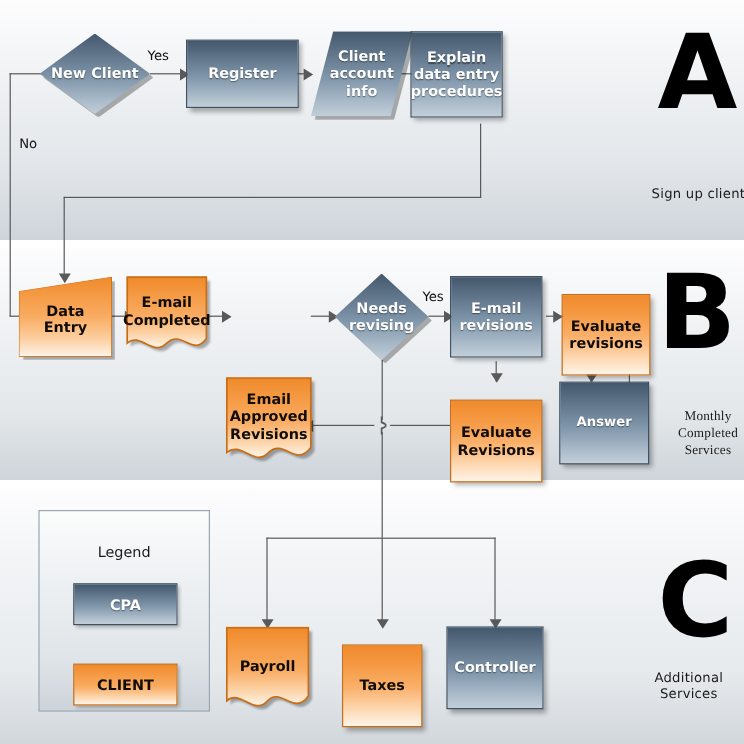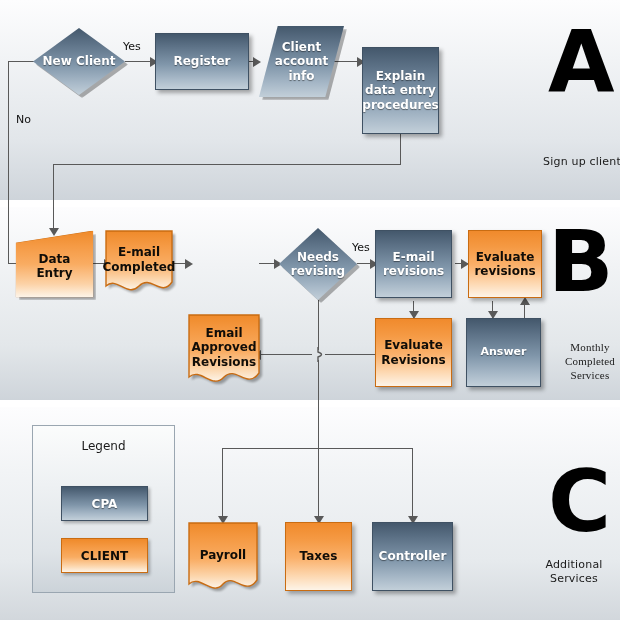--- a/index.html
+++ b/index.html
@@ -67,20 +67,21 @@
     color: #ffffff;
     text-shadow: 0 1px 1px rgba(0,0,0,.45);
     box-shadow: 3px 3px 4px rgba(0,0,0,.32);
   }
   
   .client {
     background: linear-gradient(to bottom, #f08a2c 0%, #f59a44 25%, #fab06a 52%, #fdd9b3 80%, #fdf4e8 100%);
     border: 1px solid #c96c12;
     color: #100d08;
     box-shadow: 3px 3px 4px rgba(0,0,0,.30);
+    margin-top: 15px;
   }
 
   
   .diamond {
     background: transparent;
     border: none;
     box-shadow: none;
     text-shadow: 0 1px 1px rgba(0,0,0,.45);
     color: #fff;
   }
@@ -291,21 +292,21 @@
   <div class="node parallelogram" style="left:259px; top:26px; width:85px; height:71px;">
     <div class="pg-sh"></div>
     <div class="pg-bg"></div>
     <span class="lbl">
       <span style="display:block">Client</span>
       <span style="display:block">account</span>
       <span style="display:block">info</span>
     </span>
   </div>
 
-  <div class="node cpa" style="left:362px; top:26px; width:77px; height:87px;margin-top:21px;">
+  <div class="node cpa" style="left:342px; top:26px; width:77px; height:72px;">
     <span class="lbl">
       <span style="display:block">Explain</span>
       <span style="display:block">data entry</span>
       <span style="display:block">procedures</span>
     </span>
   </div>
 
   <div class="node trapezoid" style="left:16px; top:231px; width:77px; height:66px;">
     <div class="tz-sh"></div>
     <div class="tz-bd"></div>
@@ -416,21 +417,21 @@
 
   <div class="node client" style="left:285px; top:522px; width:67px; height:69px;">
     <span class="lbl">Taxes</span>
   </div>
 
   <div class="node cpa" style="left:372px; top:522px; width:81px; height:69px;">
     <span class="lbl">Controller</span>
   </div>
 
   <div class="legend-box" style="left:32px; top:425px; width:143px; height:168px;">
-    <div class="legend-title" style="top:13px;">Legend</div>
+    <div class="legend-title" style="top:27px;">Legend</div>
     <div class="legend-swatch cpa" style="left:28px; top:60px; width:87px; height:35px;
          background:linear-gradient(to bottom,#44586c 0%,#5c7186 22%,#8096aa 55%,#a8b9c8 82%,#c2cfd9 100%);
          border:1px solid #3f5163; text-shadow:0 1px 1px rgba(0,0,0,.45); box-shadow:2px 2px 3px rgba(0,0,0,.28);">CPA</div>
     <div class="legend-swatch client" style="left:28px; top:112px; width:87px; height:35px;
          background:linear-gradient(to bottom,#ef8a2a 0%,#f59a44 25%,#f9ac62 55%,#fcd6ad 82%,#fdf4e8 100%);
          border:1px solid #c96c12; box-shadow:2px 2px 3px rgba(0,0,0,.28);">CLIENT</div>
   </div>
 
 </div>
 

